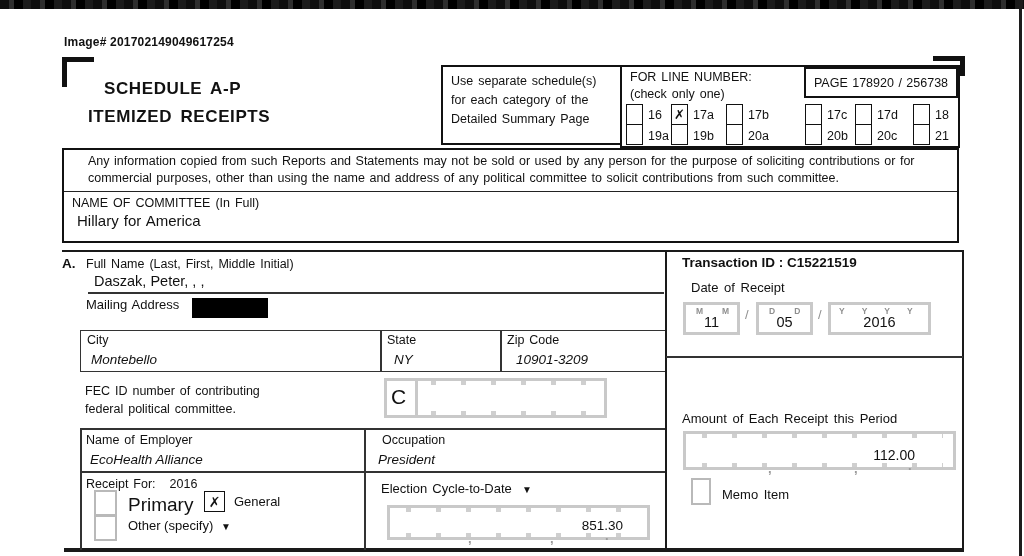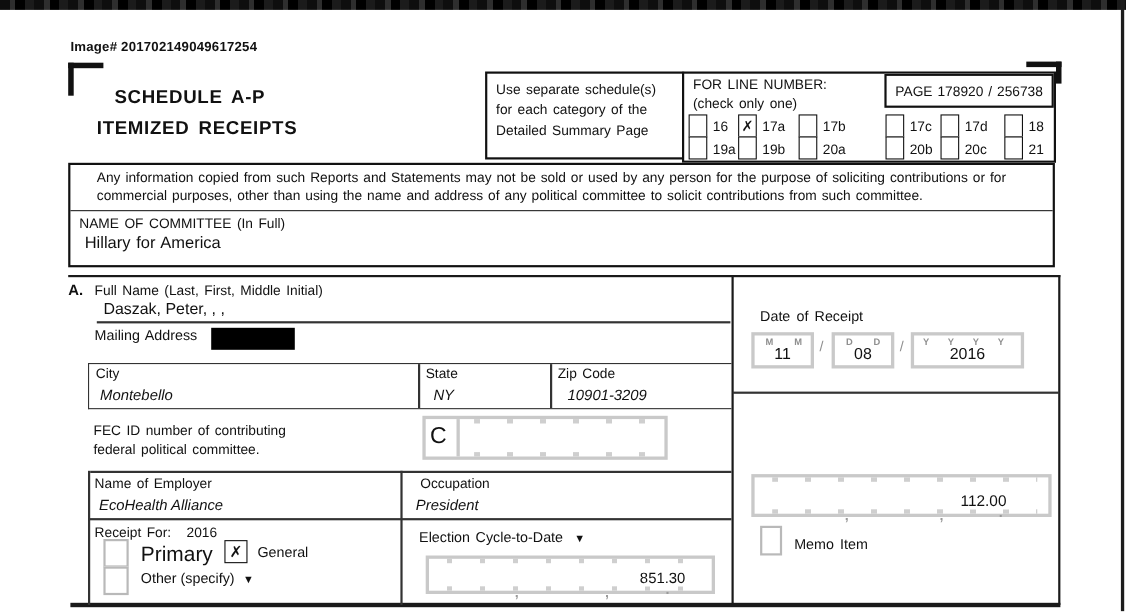--- a/index.html
+++ b/index.html
@@ -228,39 +228,41 @@
     <span>Election Cycle-to-Date</span>
     <span class="tri" style="margin-left:5px">▼</span>
   </div>
   <div class="abs comb" style="left:387px;top:505px;width:263px;height:35px">
     <span class="comb-val" style="right:22px">851.30</span>
     <span class="comb-mark" style="left:78px">,</span>
     <span class="comb-mark" style="left:160px">,</span>
     <span class="comb-mark" style="left:215px;bottom:-6px">.</span>
   </div>
 
+  <div class="abs" style="left:682px;top:255px;font-size:13.5px;font-weight:bold">Transaction ID : C15221519</div>
   <div class="abs" style="left:691px;top:280px;font-size:13px;word-spacing:2px">Date of Receipt</div>
 
   <div class="abs comb date-box" style="left:683px;top:302px;width:57px;height:33px;background-image:none">
     <span class="letters" style="letter-spacing:19px;text-indent:10px">MM</span>
     <span class="dval">11</span>
   </div>
   <div class="abs slash" style="left:745px;top:307px">/</div>
   <div class="abs comb date-box" style="left:756px;top:302px;width:57px;height:33px;background-image:none">
     <span class="letters" style="letter-spacing:19px;text-indent:10px">DD</span>
-    <span class="dval">08</span>
+    <span class="dval">05</span>
   </div>
   <div class="abs slash" style="left:818px;top:307px">/</div>
   <div class="abs comb date-box" style="left:828px;top:302px;width:103px;height:33px;background-image:none">
     <span class="letters" style="letter-spacing:17px;text-indent:8px">YYYY</span>
     <span class="dval">2016</span>
   </div>
 
   <div class="abs gline" style="left:666px;top:356px;width:297px;height:1.5px"></div>
 
+  <div class="abs" style="left:682px;top:411px;font-size:13px;word-spacing:2px">Amount of Each Receipt this Period</div>
   <div class="abs comb" style="left:683px;top:431px;width:273px;height:39px">
     <span class="comb-val" style="right:36px;font-size:14px">112.00</span>
     <span class="comb-mark" style="left:82px">,</span>
     <span class="comb-mark" style="left:168px">,</span>
     <span class="comb-mark" style="left:222px;bottom:-6px">.</span>
   </div>
 
   <div class="abs gray-cb" style="left:691px;top:478px;width:20px;height:27px"></div>
   <div class="abs" style="left:722px;top:487px;font-size:13px;word-spacing:2px">Memo Item</div>
 

